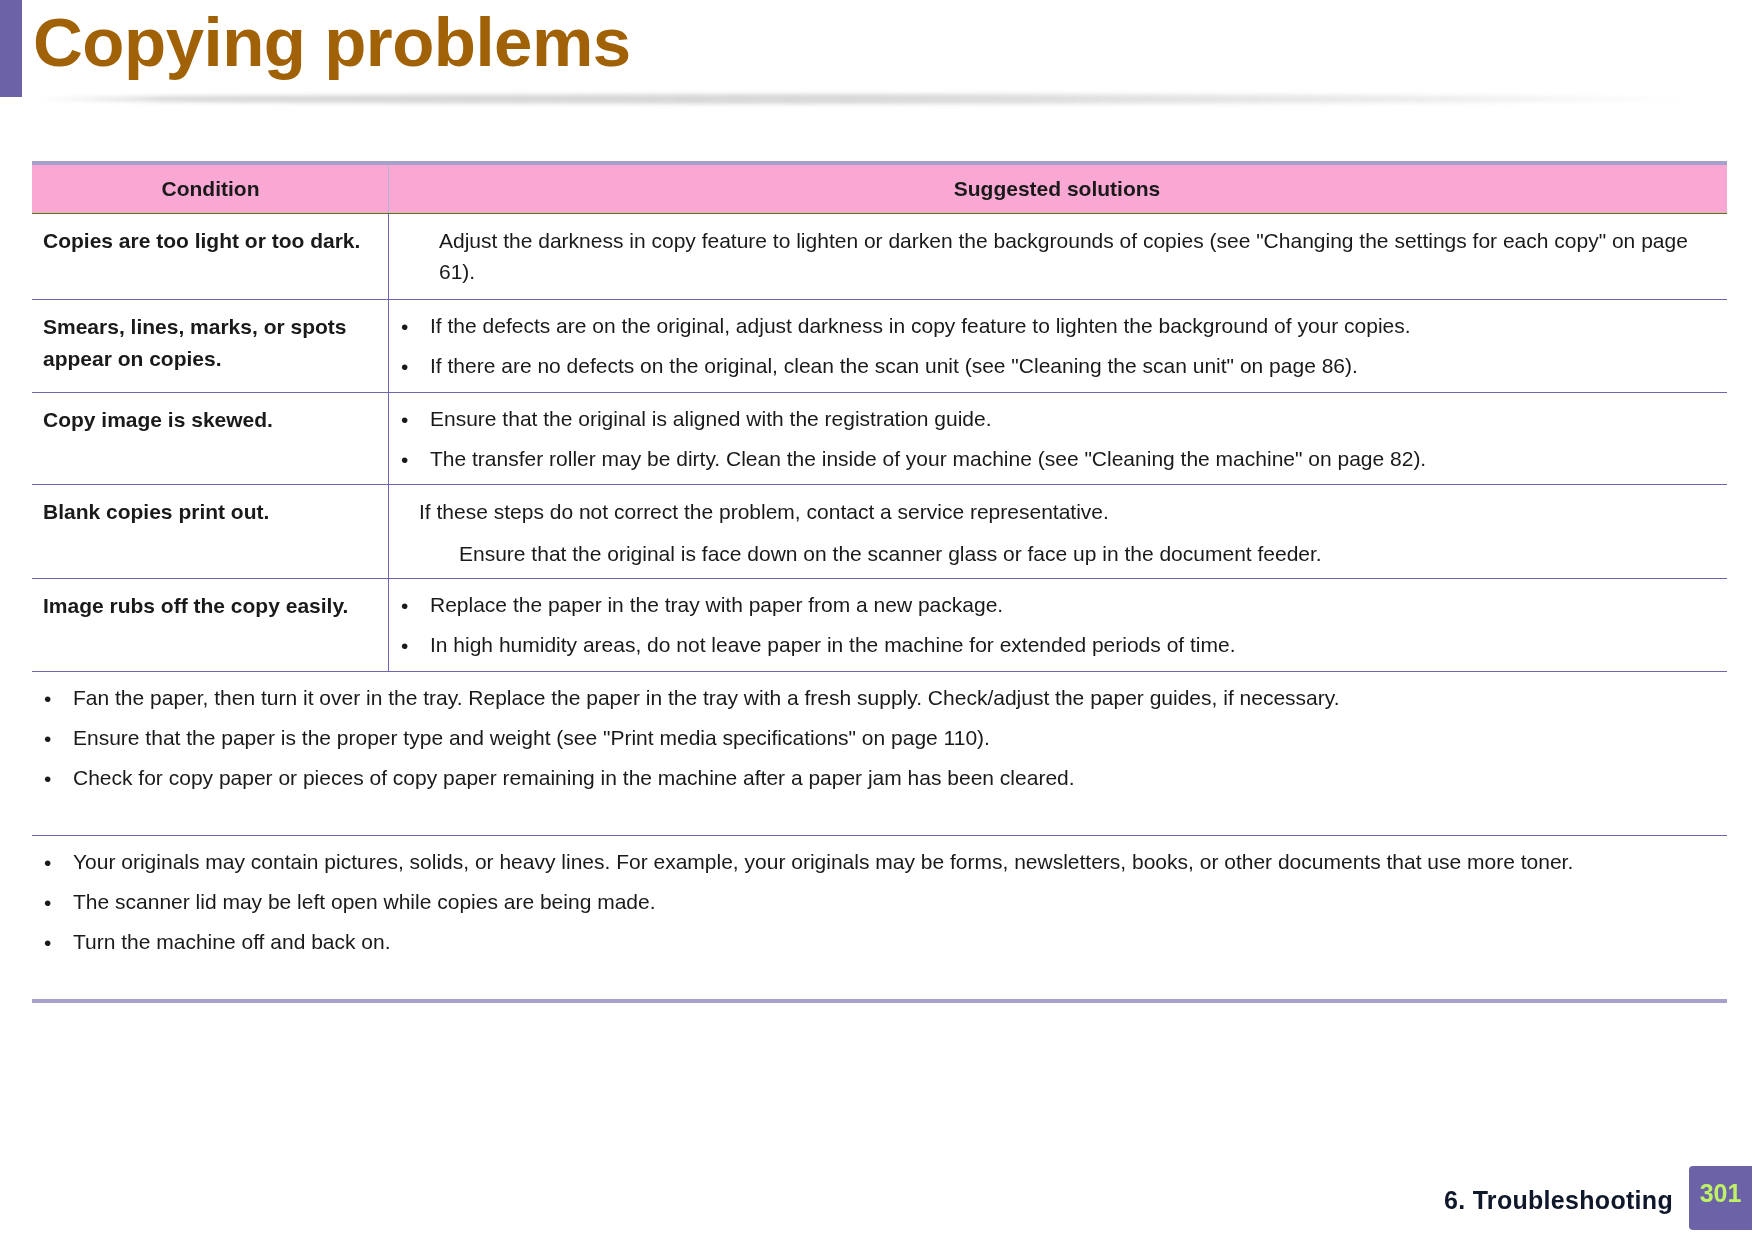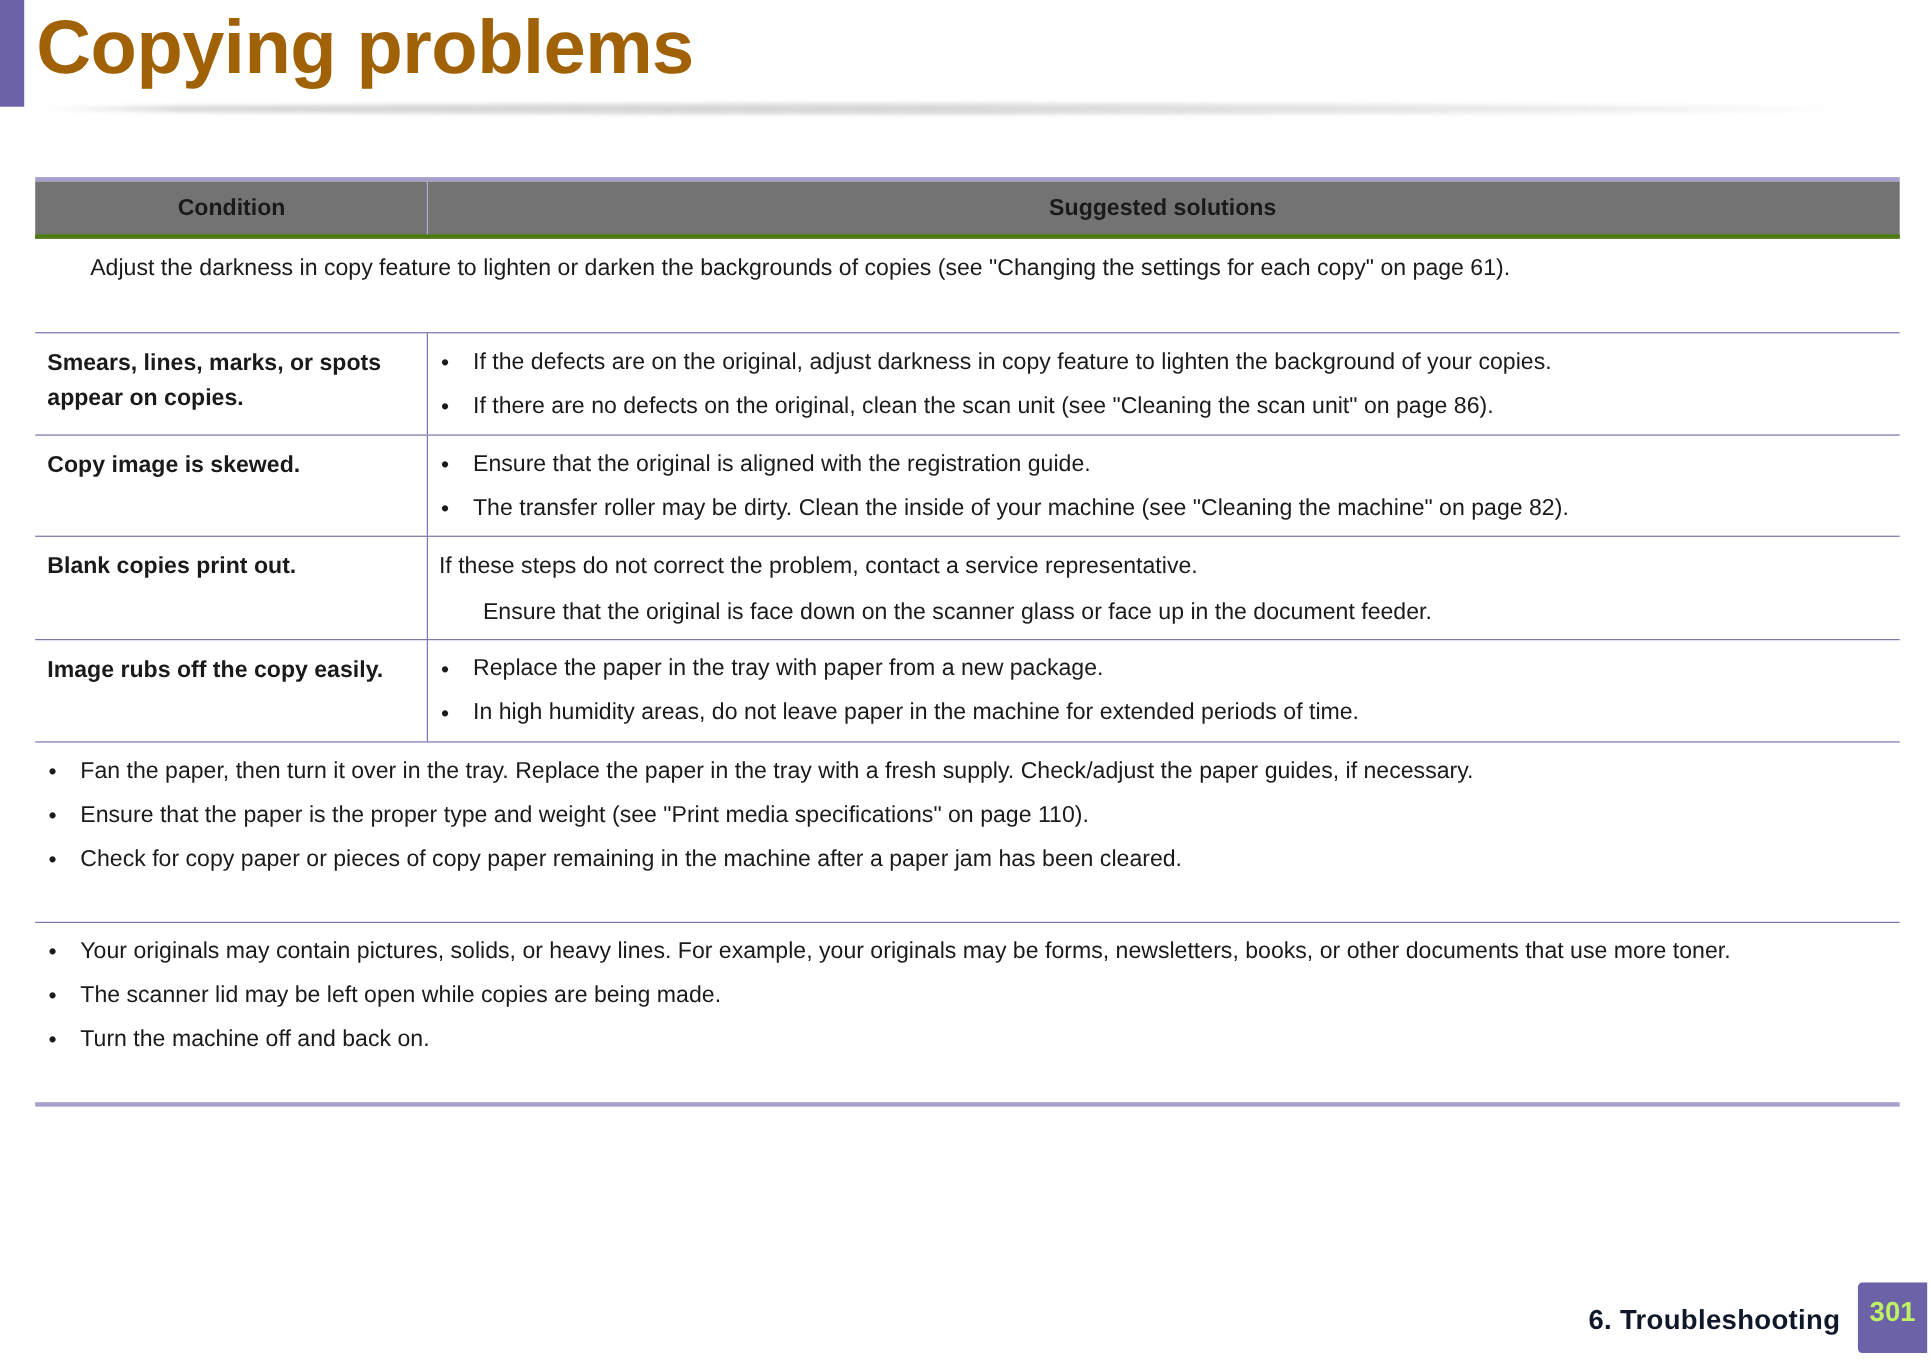--- a/index.html
+++ b/index.html
@@ -15,21 +15,21 @@
   .title-shadow {
     position: absolute; left: 30px; top: 94px; width: 1670px; height: 10px;
     background: linear-gradient(to right, rgba(255,255,255,0) 0%, rgba(180,180,180,0.55) 8%, rgba(190,190,190,0.6) 50%, rgba(210,210,210,0.4) 85%, rgba(255,255,255,0) 100%);
     border-radius: 50%; filter: blur(2px);
   }
   .table {
     position: absolute; left: 32px; top: 161px; width: 1695px;
     border-top: 4px solid #a5a0cc; border-bottom: 4px solid #a5a0cc;
   }
   .row { display: flex; border-top: 1px solid #6e66ac; }
-  .row.header { background: #737373; border-top: none; border-bottom: 4px solid #4d7c0f; height: 48px; align-items: center; }
+  .row.header { background: #f9a8d4; border-top: none; border-bottom: 1px solid #4d7c0f; height: 48px; align-items: center; }
   .row.header + .row { border-top: none; }
   .cell-cond { width: 357px; flex: none; border-right: 1px solid #6e66ac; box-sizing: border-box; padding: 11px 10px 10px 11px; font-weight: bold; font-size: 21px; line-height: 32px; }
   .cell-sol { flex: 1; padding: 11px 12px 10px 10px; font-size: 21px; line-height: 32px; }
   .row.header .cell-cond, .row.header .cell-sol { text-align: center; font-weight: bold; font-size: 21px; padding-top: 0; padding-bottom: 0; height: 48px; line-height: 48px; }
   .row.header .cell-cond { border-right: 1px solid #b7b3d8; }
   .bullet { display: flex; margin-bottom: 8px; }
   .bullet:last-child { margin-bottom: 0; }
   .bullet .dot { width: 29px; flex: none; padding-left: 2px; }
   .bullet .txt { flex: 1; line-height: 30px; }
   .para { margin-bottom: 10px; }
@@ -49,20 +49,21 @@
 <h1 class="page-title">Copying problems</h1>
 <div class="title-shadow"></div>
 
 <div class="table">
   <div class="row header">
     <div class="cell-cond">Condition</div>
     <div class="cell-sol">Suggested solutions</div>
   </div>
 
   <div class="row" style="height:85px;">
+    <div class="cell-cond">Copies are too light or too dark.</div>
     <div class="cell-sol">
       <div class="para" style="line-height:31px;">Adjust the darkness in copy feature to lighten or darken the backgrounds of copies (see "Changing the settings for each copy" on page 61).</div>
     </div>
   </div>
 
   <div class="row" style="height:92px;">
     <div class="cell-cond">Smears, lines, marks, or spots appear on copies.</div>
     <div class="cell-sol">
       <div class="bullet">
           <span class="dot">•</span>
@@ -82,21 +83,21 @@
           <span class="dot">•</span>
           <span class="txt">Ensure that the original is aligned with the registration guide.</span>
         </div>
       <div class="bullet">
           <span class="dot">•</span>
           <span class="txt">The transfer roller may be dirty. Clean the inside of your machine (see "Cleaning the machine" on page 82).</span>
         </div>
     </div>
   </div>
 
-  <div class="row" style="height:93px;">
+  <div class="row" style="height:93px;gap:20px;">
     <div class="cell-cond">Blank copies print out.</div>
     <div class="cell-sol">
       <div class="para">If these steps do not correct the problem, contact a service representative.</div>
       <div class="para">Ensure that the original is face down on the scanner glass or face up in the document feeder.</div>
     </div>
   </div>
 
   <div class="row" style="height:92px;">
     <div class="cell-cond">Image rubs off the copy easily.</div>
     <div class="cell-sol">

